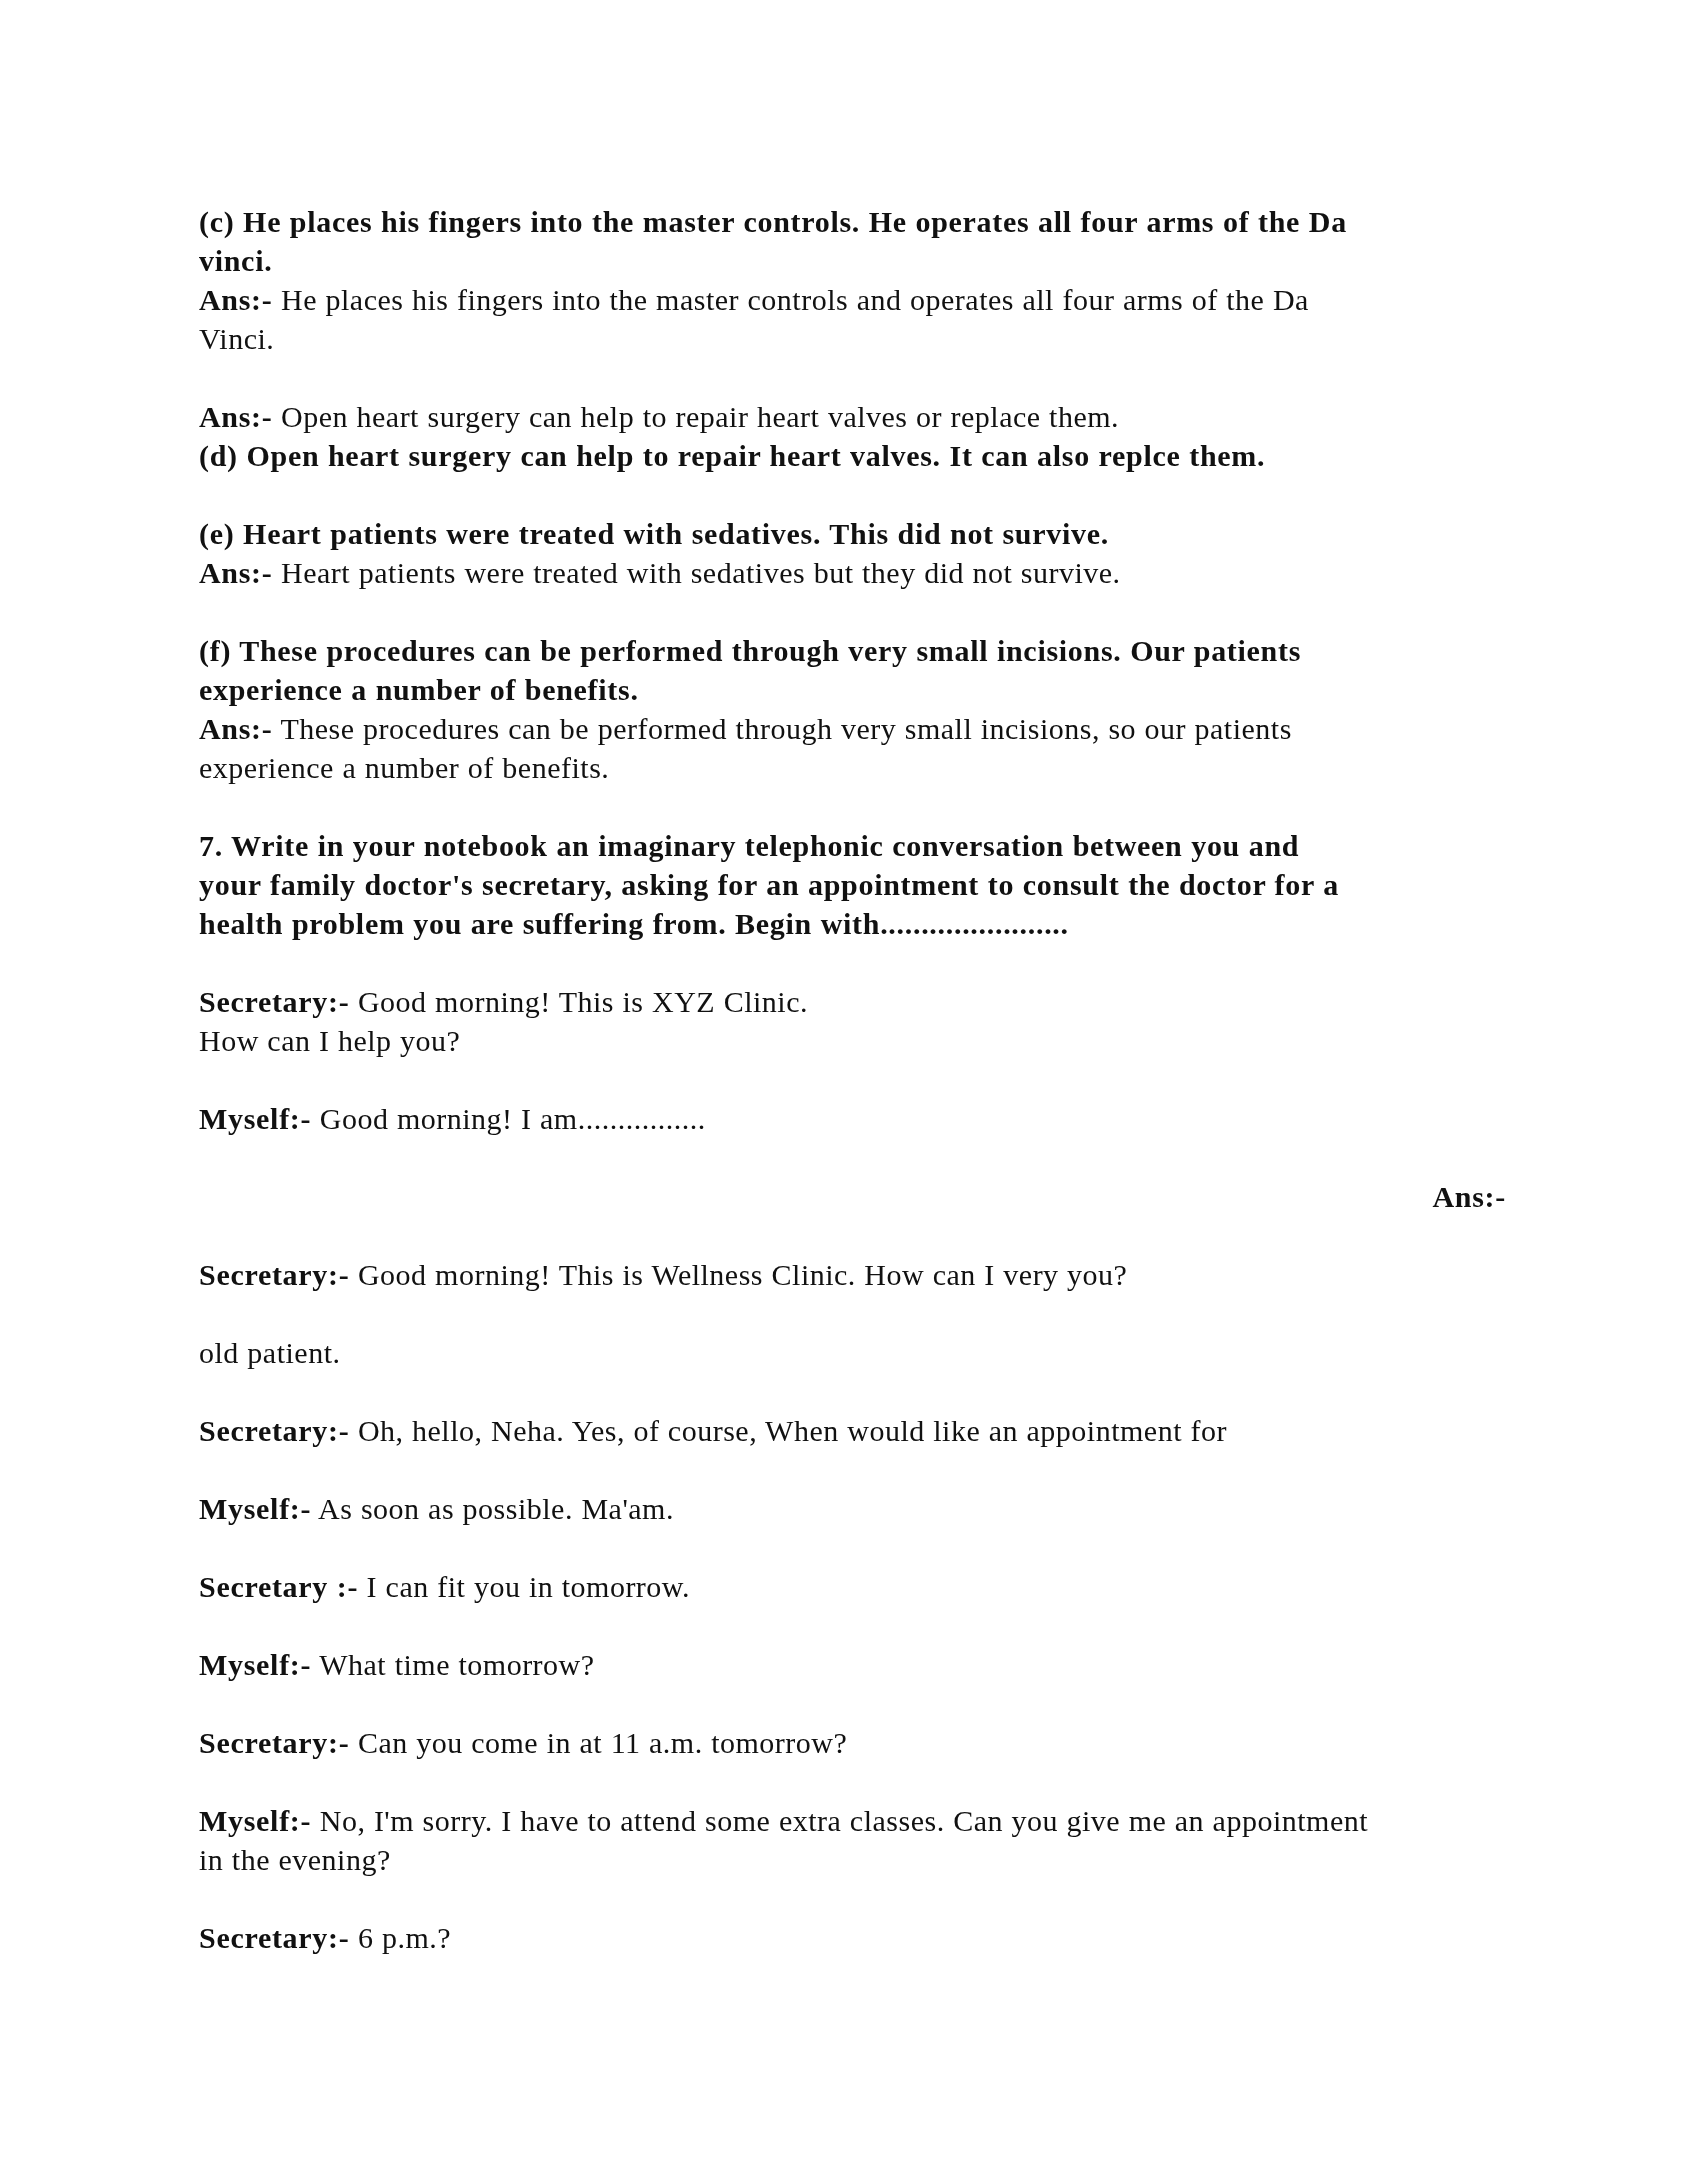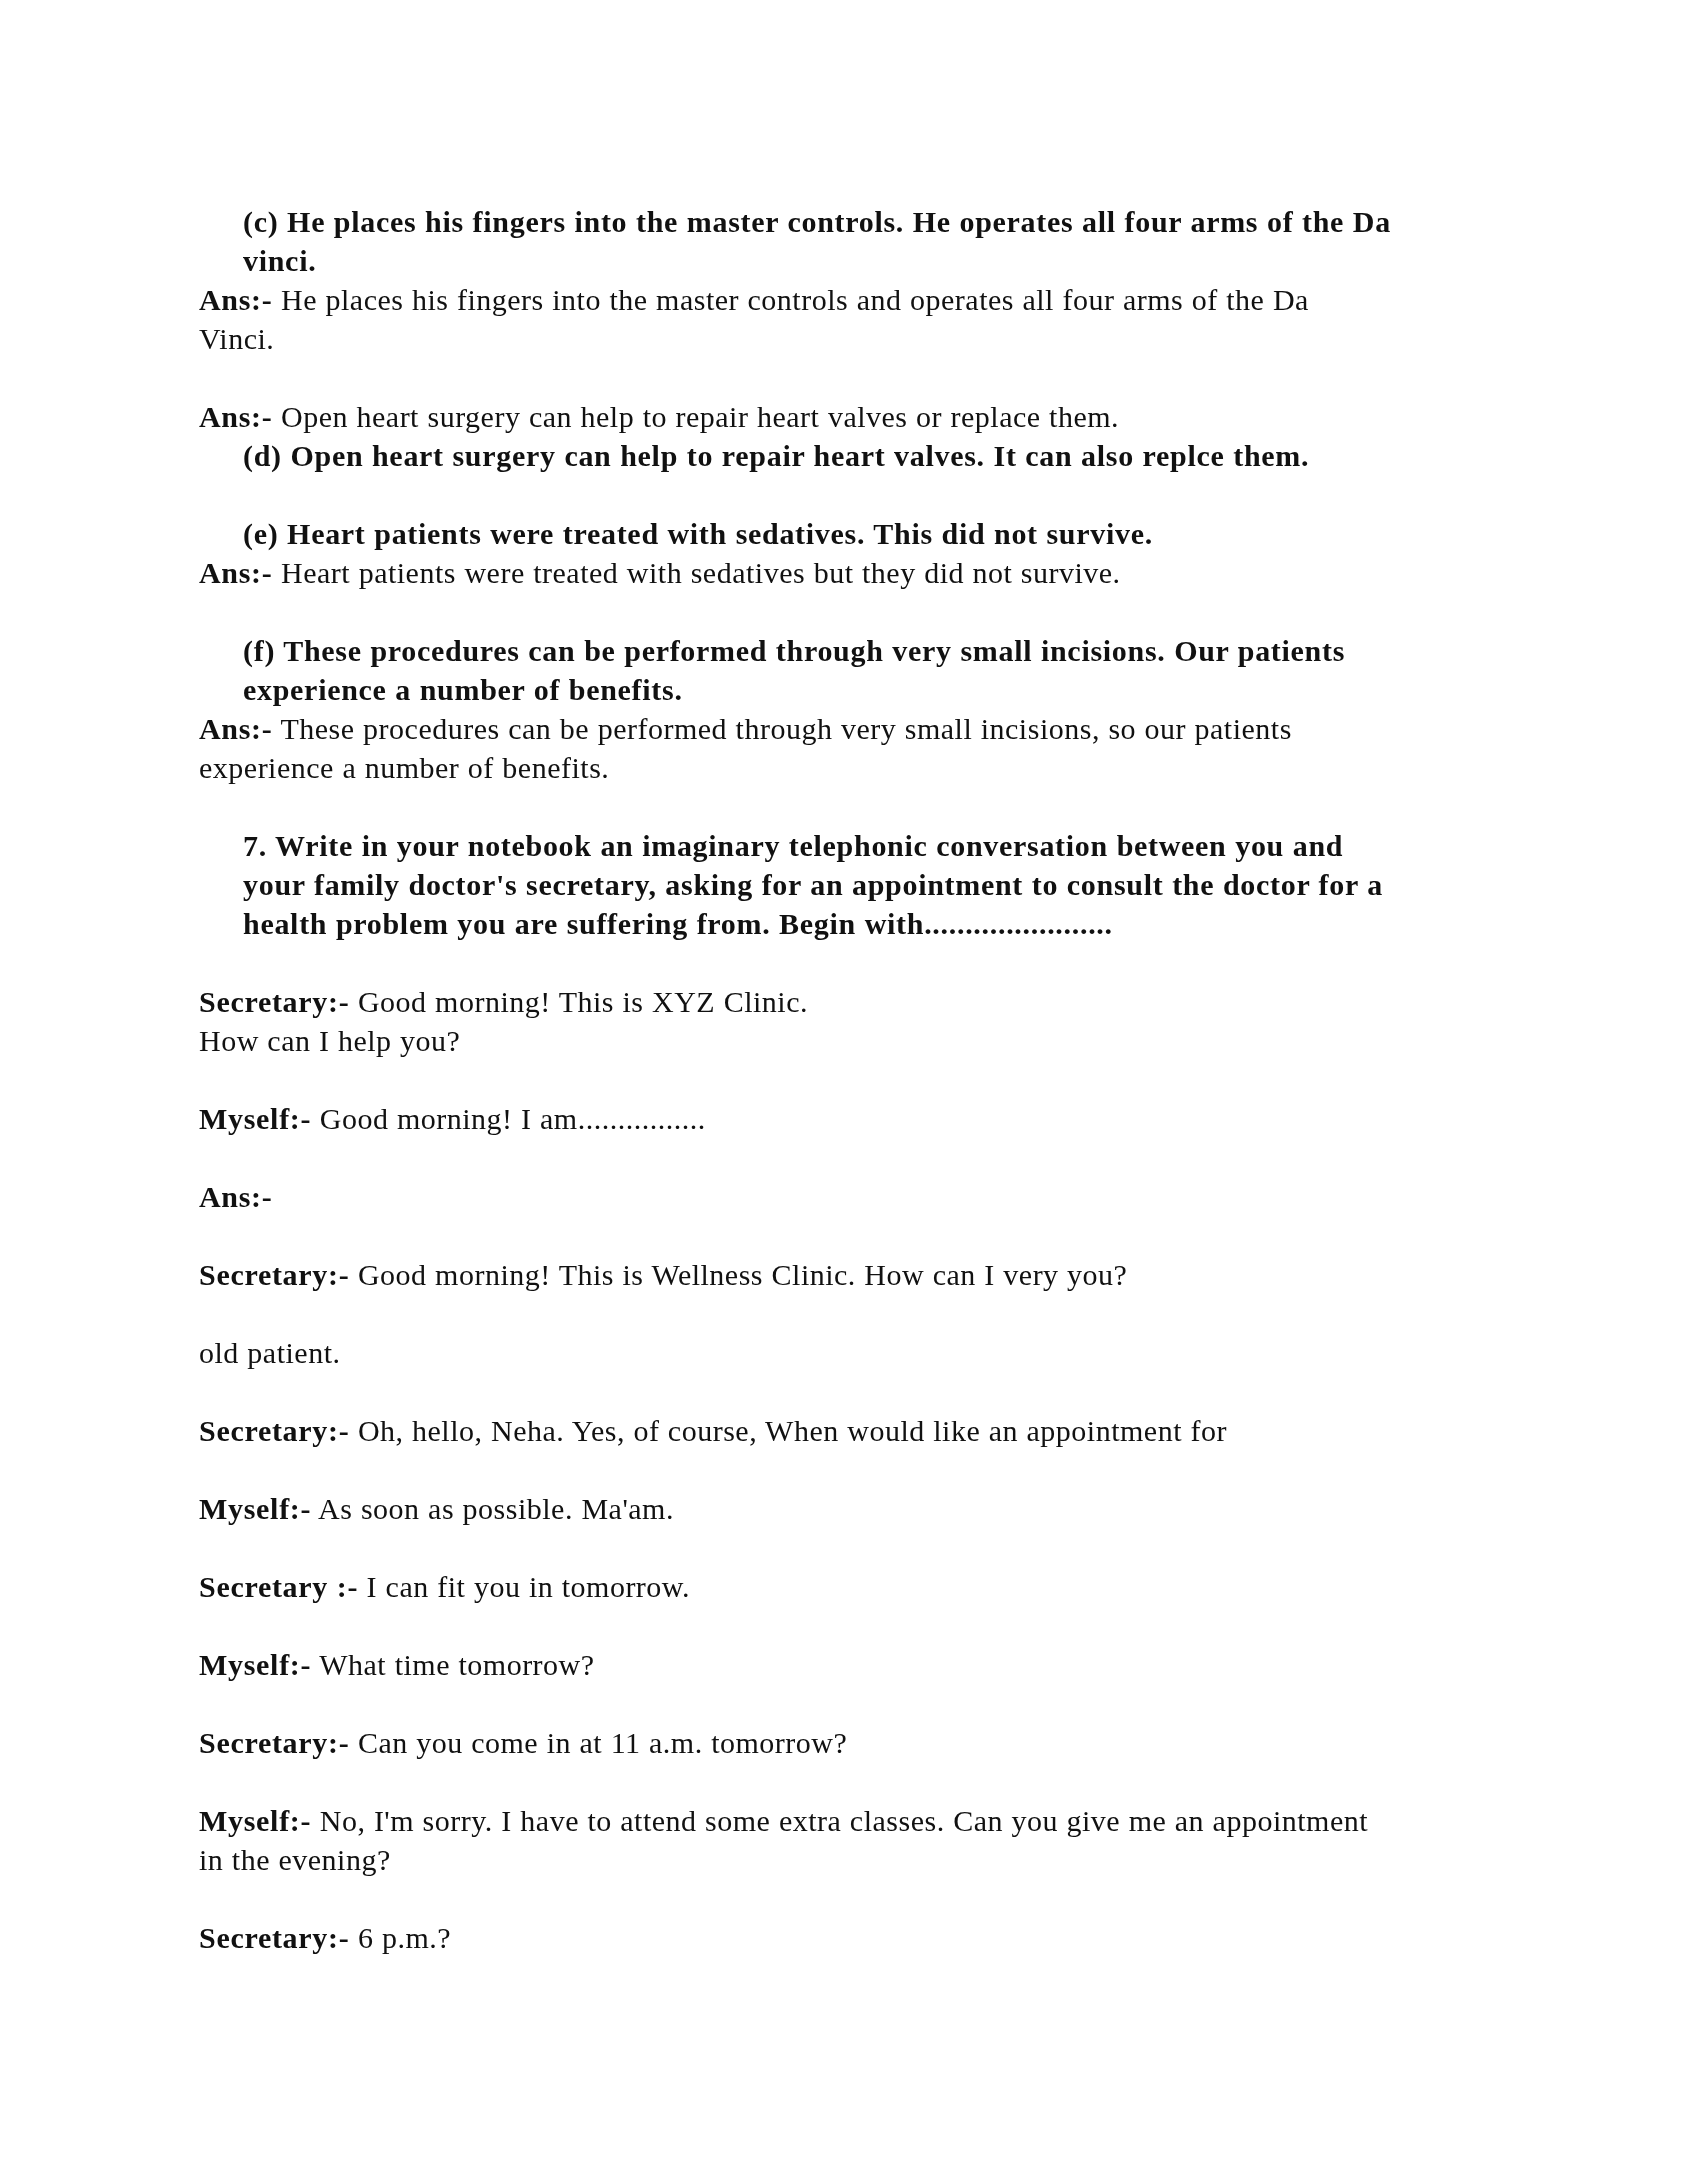--- a/index.html
+++ b/index.html
@@ -34,25 +34,25 @@
       height: 39px;
       line-height: 39px;
       font-size: 30px;
       white-space: nowrap;
       letter-spacing: 0.5px;
       word-spacing: 0.5px;
     }
     .b {
       font-weight: bold;
       letter-spacing: 0.7px;
-      margin-left: 44px;
     }
     .lbl {
       font-weight: bold;
       letter-spacing: 0.7px;
+      text-align: right;
     }
     .blank {
       display: block;
       height: 39px;
     }
   </style>
 </head>
 <body>
 
 <div class="page">

